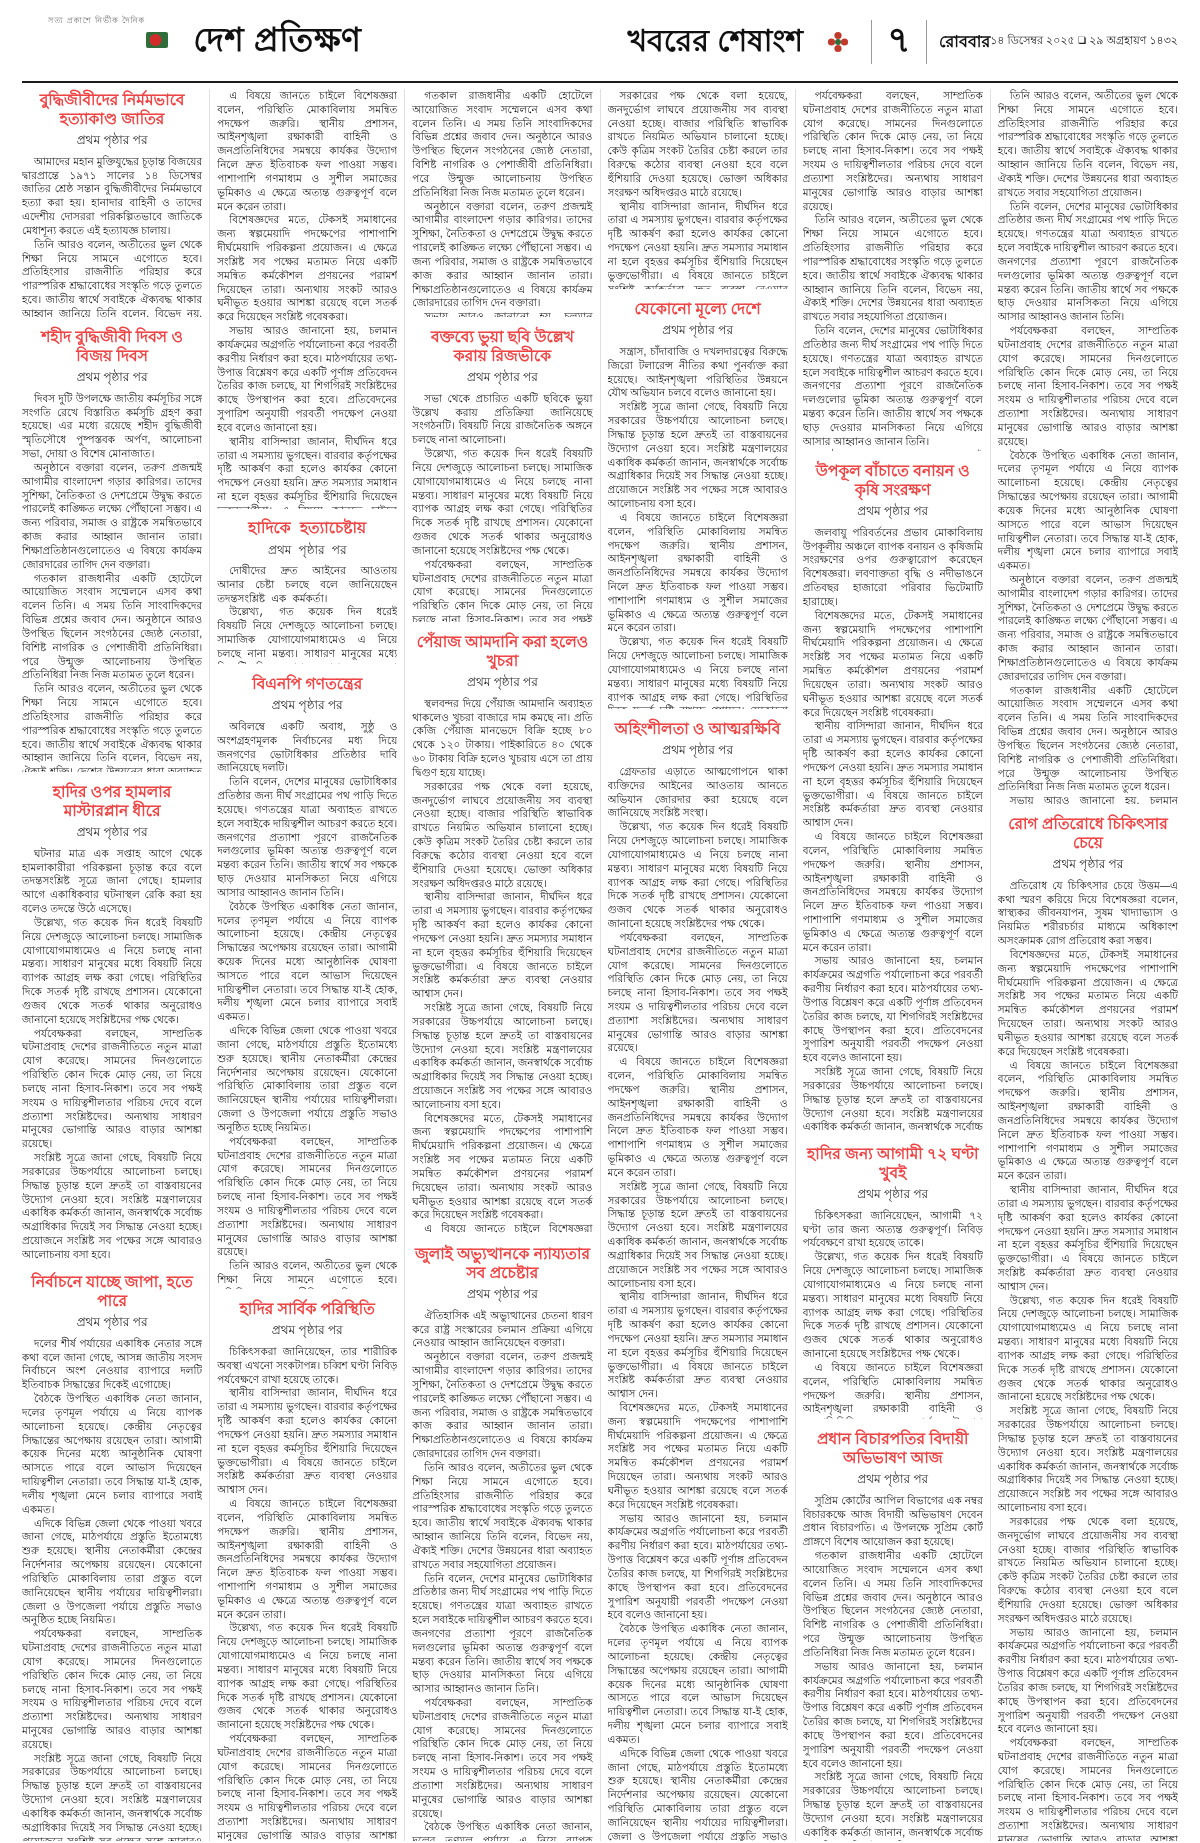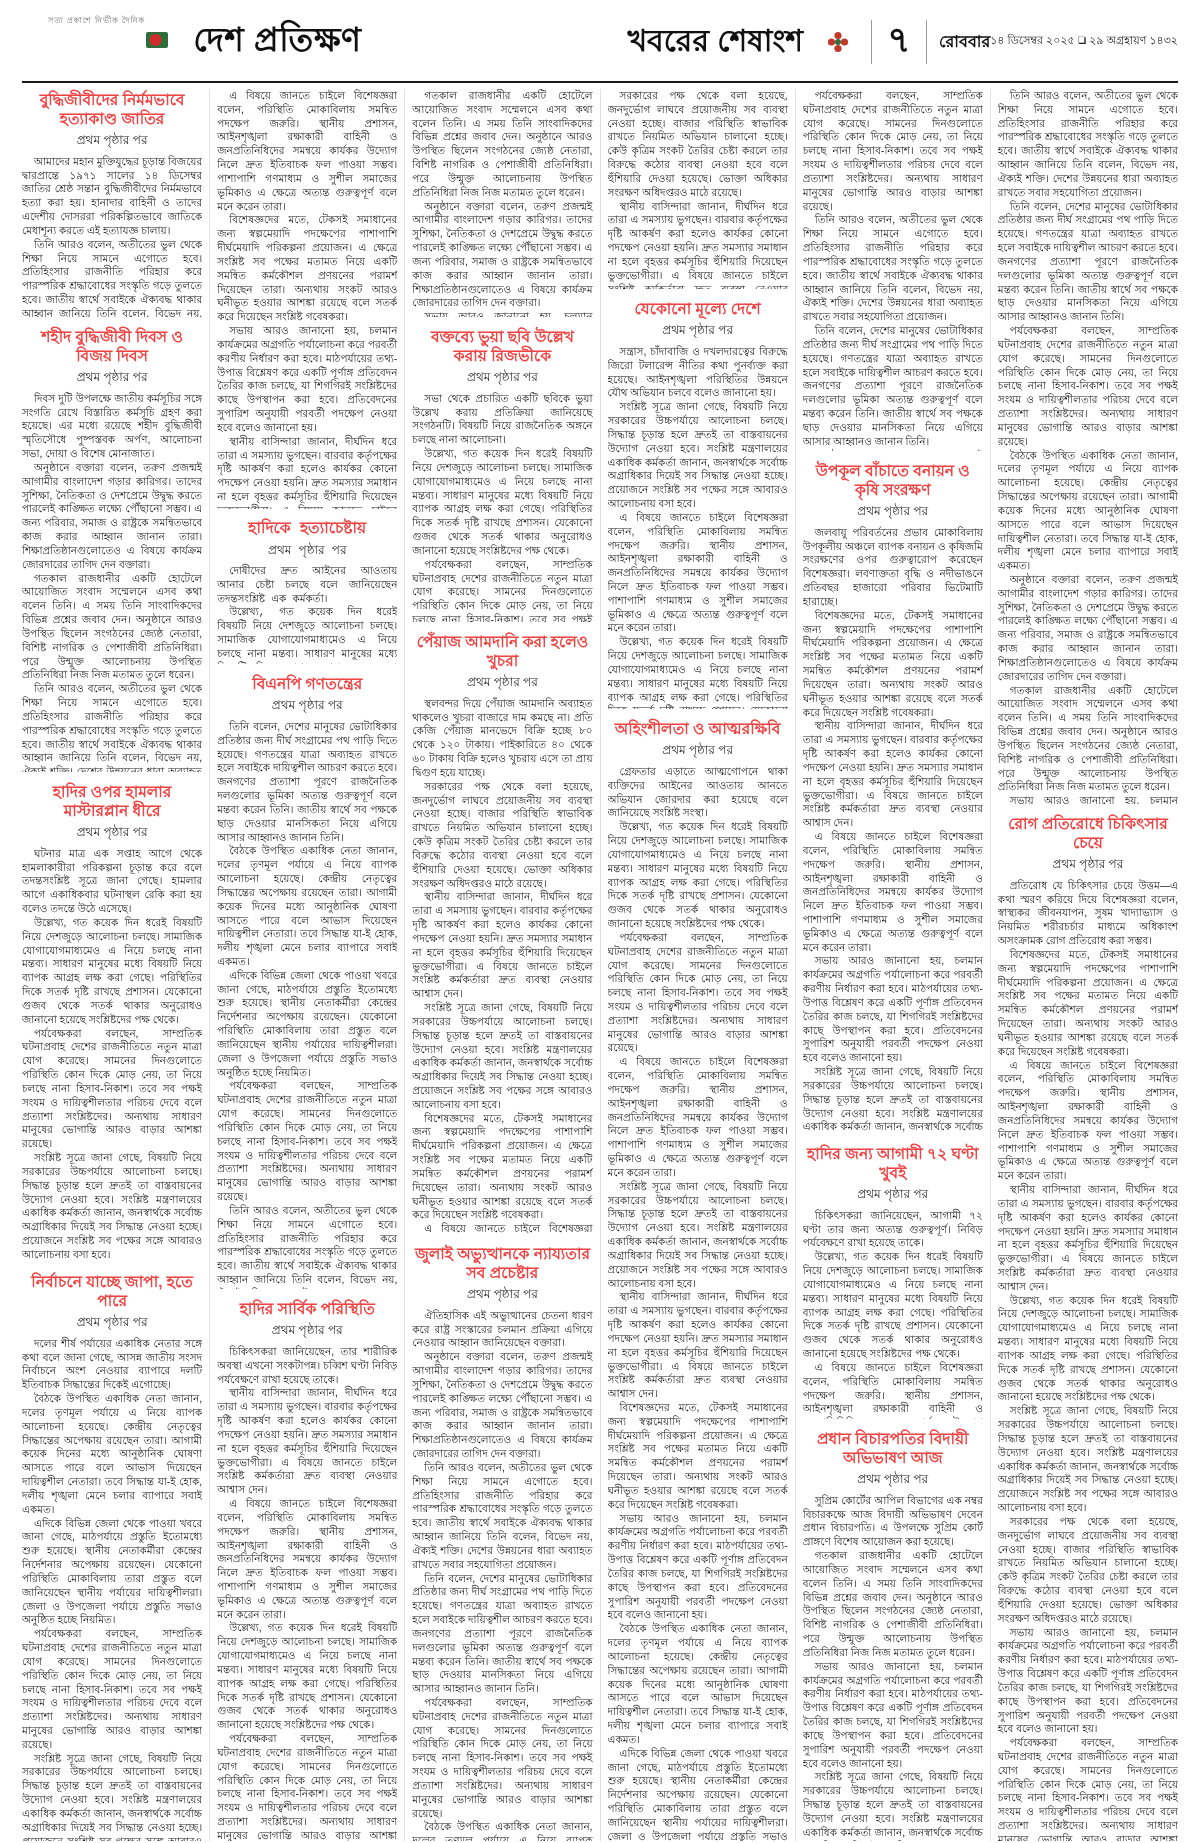--- a/index.html
+++ b/index.html
@@ -124,20 +124,21 @@
         </article>
         <article class="article" style="height: 155px; font-family: Liberation Mono, monospace;">
           <h2 class="headline">হাদিকে হত্যাচেষ্টায়</h2>
           <div class="continued">প্রথম পৃষ্ঠার পর</div>
           <p class="body-text">দোষীদের দ্রুত আইনের আওতায় আনার চেষ্টা চলছে বলে জানিয়েছেন তদন্তসংশ্লিষ্ট এক কর্মকর্তা।</p>
           <p class="body-text">উল্লেখ্য, গত কয়েক দিন ধরেই বিষয়টি নিয়ে দেশজুড়ে আলোচনা চলছে। সামাজিক যোগাযোগমাধ্যমেও এ নিয়ে চলছে নানা মন্তব্য। সাধারণ মানুষের মধ্যে বিষয়টি নিয়ে ব্যাপক আগ্রহ লক্ষ করা গেছে। পরিস্থিতির দিকে সতর্ক দৃষ্টি রাখছে প্রশাসন। যেকোনো গুজব থেকে সতর্ক থাকার অনুরোধও জানানো হয়েছে সংশ্লিষ্টদের পক্ষ থেকে।</p>
         </article>
         <article class="article" style="height: 625px;">
           <h2 class="headline">বিএনপি গণতন্ত্রের</h2>
           <div class="continued">প্রথম পৃষ্ঠার পর</div>
+          <p class="body-text">অবিলম্বে একটি অবাধ, সুষ্ঠু ও অংশগ্রহণমূলক নির্বাচনের মধ্য দিয়ে জনগণের ভোটাধিকার প্রতিষ্ঠার দাবি জানিয়েছে দলটি।</p>
           <p class="body-text">তিনি বলেন, দেশের মানুষের ভোটাধিকার প্রতিষ্ঠার জন্য দীর্ঘ সংগ্রামের পথ পাড়ি দিতে হয়েছে। গণতন্ত্রের যাত্রা অব্যাহত রাখতে হলে সবাইকে দায়িত্বশীল আচরণ করতে হবে। জনগণের প্রত্যাশা পূরণে রাজনৈতিক দলগুলোর ভূমিকা অত্যন্ত গুরুত্বপূর্ণ বলে মন্তব্য করেন তিনি। জাতীয় স্বার্থে সব পক্ষকে ছাড় দেওয়ার মানসিকতা নিয়ে এগিয়ে আসার আহ্বানও জানান তিনি।</p>
           <p class="body-text">বৈঠকে উপস্থিত একাধিক নেতা জানান, দলের তৃণমূল পর্যায়ে এ নিয়ে ব্যাপক আলোচনা হয়েছে। কেন্দ্রীয় নেতৃত্বের সিদ্ধান্তের অপেক্ষায় রয়েছেন তারা। আগামী কয়েক দিনের মধ্যে আনুষ্ঠানিক ঘোষণা আসতে পারে বলে আভাস দিয়েছেন দায়িত্বশীল নেতারা। তবে সিদ্ধান্ত যা-ই হোক, দলীয় শৃঙ্খলা মেনে চলার ব্যাপারে সবাই একমত।</p>
           <p class="body-text">এদিকে বিভিন্ন জেলা থেকে পাওয়া খবরে জানা গেছে, মাঠপর্যায়ে প্রস্তুতি ইতোমধ্যে শুরু হয়েছে। স্থানীয় নেতাকর্মীরা কেন্দ্রের নির্দেশনার অপেক্ষায় রয়েছেন। যেকোনো পরিস্থিতি মোকাবিলায় তারা প্রস্তুত বলে জানিয়েছেন স্থানীয় পর্যায়ের দায়িত্বশীলরা। জেলা ও উপজেলা পর্যায়ে প্রস্তুতি সভাও অনুষ্ঠিত হচ্ছে নিয়মিত।</p>
           <p class="body-text">পর্যবেক্ষকরা বলছেন, সাম্প্রতিক ঘটনাপ্রবাহ দেশের রাজনীতিতে নতুন মাত্রা যোগ করেছে। সামনের দিনগুলোতে পরিস্থিতি কোন দিকে মোড় নেয়, তা নিয়ে চলছে নানা হিসাব-নিকাশ। তবে সব পক্ষই সংযম ও দায়িত্বশীলতার পরিচয় দেবে বলে প্রত্যাশা সংশ্লিষ্টদের। অন্যথায় সাধারণ মানুষের ভোগান্তি আরও বাড়ার আশঙ্কা রয়েছে।</p>
           <p class="body-text">তিনি আরও বলেন, অতীতের ভুল থেকে শিক্ষা নিয়ে সামনে এগোতে হবে। প্রতিহিংসার রাজনীতি পরিহার করে পারস্পরিক শ্রদ্ধাবোধের সংস্কৃতি গড়ে তুলতে হবে। জাতীয় স্বার্থে সবাইকে ঐক্যবদ্ধ থাকার আহ্বান জানিয়ে তিনি বলেন, বিভেদ নয়, ঐক্যই শক্তি। দেশের উন্নয়নের ধারা অব্যাহত রাখতে সবার সহযোগিতা প্রয়োজন।</p>
         </article>
         <article class="article" style="height: 555px;">
           <h2 class="headline">হাদির সার্বিক পরিস্থিতি</h2>
           <div class="continued">প্রথম পৃষ্ঠার পর</div>
           <p class="body-text">চিকিৎসকরা জানিয়েছেন, তার শারীরিক অবস্থা এখনো সংকটাপন্ন। চব্বিশ ঘণ্টা নিবিড় পর্যবেক্ষণে রাখা হয়েছে তাকে।</p>

